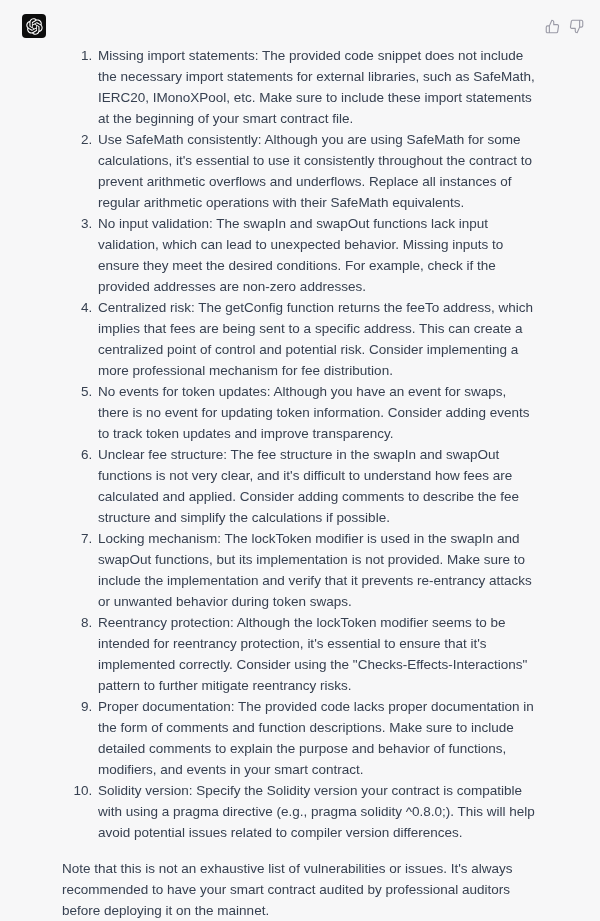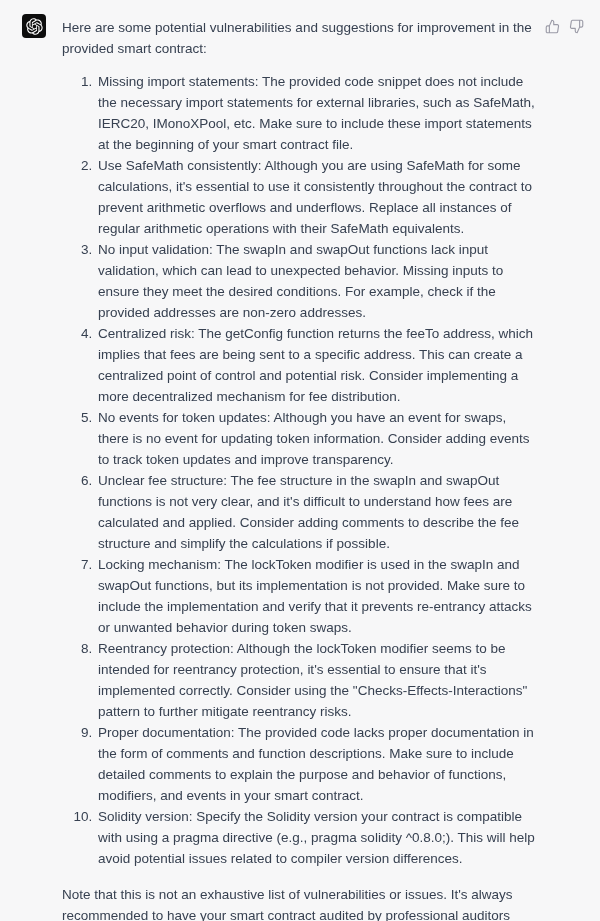--- a/index.html
+++ b/index.html
@@ -32,21 +32,21 @@
   }
   .avatar svg { width: 17px; height: 17px; fill: #ffffff; }
   .content {
     flex: 1 1 auto;
     margin-left: 16px;
     margin-top: 3px;
     max-width: 492px;
   }
   .content p { margin: 0; }
   .content ol {
-    margin: 12px 0 0 0;
+    margin: 28px 0 0 0;
     padding: 0 0 0 34px;
     list-style: decimal outside;
   }
   .content ol li {
     margin: 0;
     padding-left: 2px;
   }
   .content .note { margin-top: 15px; }
   .actions {
     flex: none;
@@ -84,27 +84,26 @@
 
 <div class="message-row">
 
   <div class="avatar">
     <svg viewBox="0 0 41 41" aria-hidden="true">
       <path d="M37.5324 16.8707C37.9808 15.5241 38.1363 14.0974 37.9886 12.6859C37.8409 11.2744 37.3934 9.91076 36.676 8.68622C35.6126 6.83404 33.9882 5.3676 32.0373 4.4985C30.0864 3.62941 27.9098 3.40259 25.8215 3.85078C24.8796 2.7893 23.7219 1.94125 22.4257 1.36341C21.1295 0.785575 19.7249 0.491269 18.3058 0.500197C16.1708 0.495044 14.0893 1.16803 12.3614 2.42214C10.6335 3.67624 9.34853 5.44666 8.6917 7.47815C7.30085 7.76286 5.98686 8.3414 4.8377 9.17505C3.68854 10.0087 2.73073 11.0782 2.02839 12.312C0.956464 14.1591 0.498905 16.2988 0.721698 18.4228C0.944492 20.5467 1.83612 22.5449 3.268 24.1293C2.81966 25.4759 2.66413 26.9026 2.81182 28.3141C2.95951 29.7256 3.40701 31.0892 4.12437 32.3138C5.18791 34.1659 6.8123 35.6322 8.76321 36.5013C10.7141 37.3704 12.8907 37.5973 14.979 37.1492C15.9208 38.2107 17.0786 39.0587 18.3747 39.6366C19.6709 40.2144 21.0755 40.5087 22.4946 40.4998C24.6307 40.5054 26.7133 39.8321 28.4418 38.5772C30.1704 37.3223 31.4556 35.5506 32.1119 33.5179C33.5027 33.2332 34.8167 32.6547 35.9659 31.821C37.115 30.9874 38.0728 29.9178 38.7752 28.684C39.8458 26.8371 40.3023 24.6979 40.0789 22.5748C39.8556 20.4517 38.9639 18.4544 37.5324 16.8707ZM22.4978 37.8849C20.7443 37.8874 19.0459 37.2733 17.6994 36.1501C17.7601 36.117 17.8666 36.0586 17.936 36.0161L25.9004 31.4156C26.1003 31.3019 26.2663 31.137 26.3813 30.9378C26.4964 30.7386 26.5563 30.5124 26.5549 30.2825V19.0542L29.9213 20.998C29.9389 21.0068 29.9541 21.0198 29.9656 21.0359C29.977 21.052 29.9842 21.0707 29.9867 21.0902V30.3889C29.9842 32.375 29.1946 34.2791 27.7909 35.6841C26.3872 37.0892 24.4838 37.8806 22.4978 37.8849ZM6.39227 31.0064C5.51397 29.4888 5.19742 27.7107 5.49804 25.9832C5.55718 26.0187 5.66048 26.0818 5.73461 26.1244L13.699 30.7248C13.8975 30.8408 14.1233 30.902 14.3532 30.902C14.583 30.902 14.8088 30.8408 15.0073 30.7248L24.731 25.1103V28.9979C24.7321 29.0177 24.7283 29.0376 24.7199 29.0556C24.7115 29.0736 24.6988 29.0893 24.6829 29.1012L16.6317 33.7497C14.9096 34.7416 12.8643 35.0097 10.9447 34.4954C9.02506 33.9811 7.38785 32.7263 6.39227 31.0064ZM4.29707 13.6194C5.17156 12.0998 6.55279 10.9364 8.19885 10.3327C8.19885 10.4013 8.19491 10.5228 8.19491 10.6071V19.808C8.19351 20.0378 8.25334 20.2638 8.36823 20.4629C8.48312 20.6619 8.64893 20.8267 8.84863 20.9404L18.5723 26.5542L15.206 28.4979C15.1894 28.5089 15.1703 28.5155 15.1505 28.5173C15.1307 28.5191 15.1107 28.516 15.0924 28.5082L7.04046 23.8557C5.32135 22.8601 4.06716 21.2235 3.55289 19.3046C3.03862 17.3858 3.30624 15.3413 4.29707 13.6194ZM31.955 20.0556L22.2312 14.4411L25.5976 12.4981C25.6142 12.4872 25.6333 12.4805 25.6531 12.4787C25.6729 12.4769 25.6928 12.4801 25.7111 12.4879L33.7631 17.1364C34.9967 17.849 36.0017 18.8982 36.6606 20.1613C37.3194 21.4244 37.6047 22.849 37.483 24.2684C37.3613 25.6878 36.8378 27.0432 35.9737 28.1759C35.1095 29.3086 33.9403 30.1717 32.6023 30.6641C32.6023 30.5947 32.6023 30.4733 32.6023 30.389V21.188C32.6043 20.9586 32.5451 20.7328 32.4309 20.5338C32.3166 20.3348 32.1515 20.1698 31.955 20.0556ZM35.3055 15.0128C35.2464 14.9765 35.1431 14.9142 35.069 14.8717L27.1045 10.2712C26.906 10.1554 26.6803 10.0943 26.4504 10.0943C26.2206 10.0943 25.9948 10.1554 25.7963 10.2712L16.0726 15.8858V11.9982C16.0715 11.9783 16.0753 11.9585 16.0837 11.9405C16.0921 11.9225 16.1048 11.9068 16.1207 11.8949L24.1719 7.25025C25.4053 6.53903 26.8158 6.19376 28.2383 6.25482C29.6608 6.31589 31.0364 6.78077 32.2044 7.59508C33.3723 8.40939 34.2842 9.53945 34.8334 10.8531C35.3826 12.1667 35.5464 13.6095 35.3055 15.0128ZM14.2424 21.9419L10.8752 19.9981C10.8576 19.9893 10.8423 19.9763 10.8309 19.9602C10.8195 19.9441 10.8122 19.9254 10.8098 19.9058V10.6071C10.8107 9.18295 11.2173 7.78848 11.9819 6.58696C12.7466 5.38544 13.8377 4.42659 15.1275 3.82264C16.4173 3.21869 17.8524 2.99464 19.2649 3.1767C20.6775 3.35876 22.0089 3.93941 23.1034 4.85067C23.0427 4.88379 22.937 4.94215 22.8668 4.98473L14.9024 9.58517C14.7025 9.69878 14.5366 9.86356 14.4215 10.0626C14.3065 10.2616 14.2466 10.4877 14.2479 10.7175L14.2424 21.9419ZM16.071 17.9991L20.4018 15.4978L24.7325 17.9975V22.9985L20.4018 25.4983L16.071 22.9985V17.9991Z"></path>
     </svg>
   </div>
 
   <div class="content">
-    <p>Here are some potential vulnerabilities and suggestions for improvement in the provided smart contract:</p>
     <ol>
 
     <li>Missing import statements: The provided code snippet does not include the necessary import statements for external libraries, such as SafeMath, IERC20, IMonoXPool, etc. Make sure to include these import statements at the beginning of your smart contract file.</li>
         <li>Use SafeMath consistently: Although you are using SafeMath for some calculations, it's essential to use it consistently throughout the contract to prevent arithmetic overflows and underflows. Replace all instances of regular arithmetic operations with their SafeMath equivalents.</li>
         <li>No input validation: The swapIn and swapOut functions lack input validation, which can lead to unexpected behavior. Missing inputs to ensure they meet the desired conditions. For example, check if the provided addresses are non-zero addresses.</li>
-        <li>Centralized risk: The getConfig function returns the feeTo address, which implies that fees are being sent to a specific address. This can create a centralized point of control and potential risk. Consider implementing a more decentralized mechanism for fee distribution.</li>
+        <li>Centralized risk: The getConfig function returns the feeTo address, which implies that fees are being sent to a specific address. This can create a centralized point of control and potential risk. Consider implementing a more professional mechanism for fee distribution.</li>
         <li>No events for token updates: Although you have an event for swaps, there is no event for updating token information. Consider adding events to track token updates and improve transparency.</li>
         <li>Unclear fee structure: The fee structure in the swapIn and swapOut functions is not very clear, and it's difficult to understand how fees are calculated and applied. Consider adding comments to describe the fee structure and simplify the calculations if possible.</li>
         <li>Locking mechanism: The lockToken modifier is used in the swapIn and swapOut functions, but its implementation is not provided. Make sure to include the implementation and verify that it prevents re-entrancy attacks or unwanted behavior during token swaps.</li>
         <li>Reentrancy protection: Although the lockToken modifier seems to be intended for reentrancy protection, it's essential to ensure that it's implemented correctly. Consider using the "Checks-Effects-Interactions" pattern to further mitigate reentrancy risks.</li>
         <li>Proper documentation: The provided code lacks proper documentation in the form of comments and function descriptions. Make sure to include detailed comments to explain the purpose and behavior of functions, modifiers, and events in your smart contract.</li>
         <li>Solidity version: Specify the Solidity version your contract is compatible with using a pragma directive (e.g., pragma solidity ^0.8.0;). This will help avoid potential issues related to compiler version differences.</li>
       </ol>
     <p class="note">Note that this is not an exhaustive list of vulnerabilities or issues. It's always recommended to have your smart contract audited by professional auditors before deploying it on the mainnet.</p>
   </div>
 

